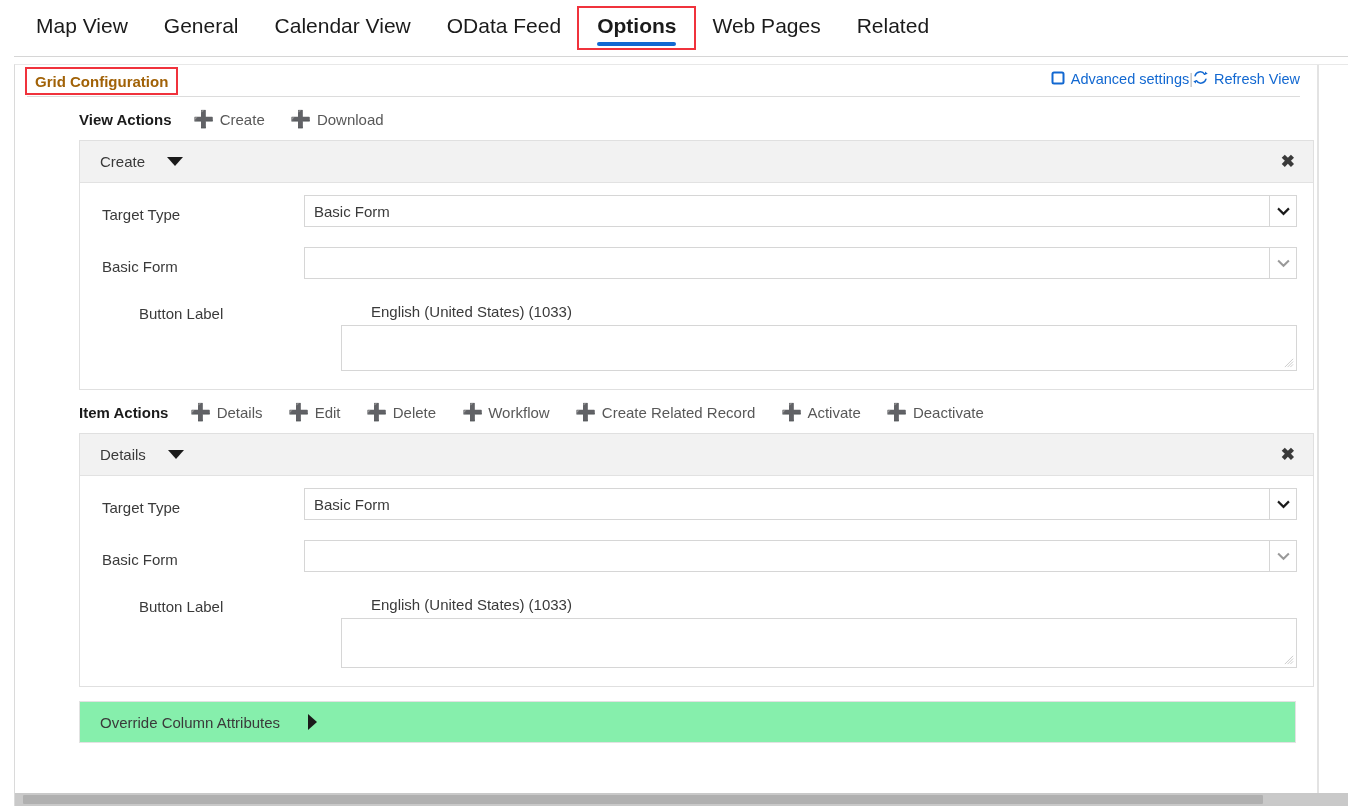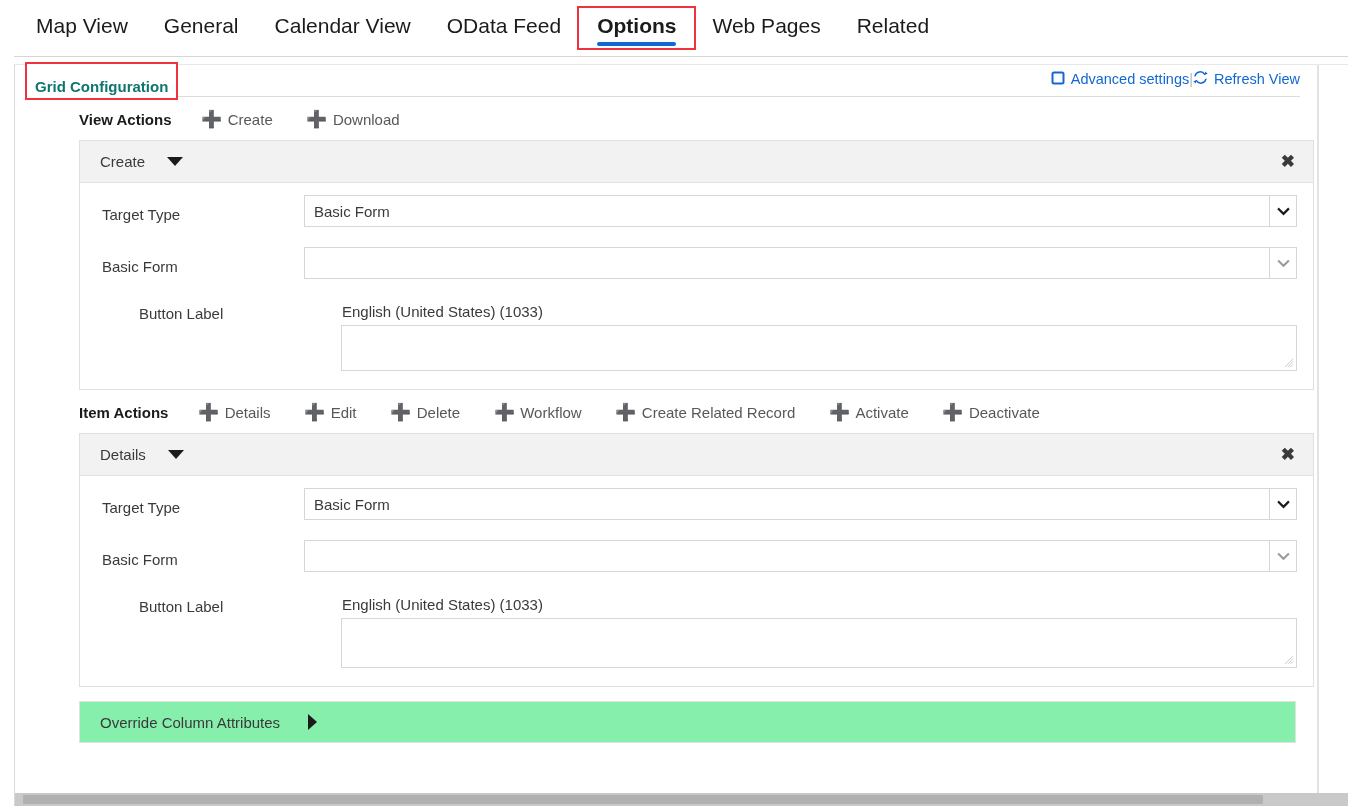--- a/index.html
+++ b/index.html
@@ -80,22 +80,22 @@
     margin-left: 12px;
     margin-right: 48px;
     display: flex;
     align-items: center;
     justify-content: space-between;
     border-bottom: 1px solid #dcdcdc;
   }
   .section-title {
     font-size: 15px;
     font-weight: 700;
-    color: #0f766e;
-    padding: 14px 8px 3px 8px;
+    color: #a16207;
+    padding: 4px 8px 3px 8px;
     background: #ffffff;
   }
   .section-title.highlighted {
     outline: 2px solid #f0323c;
   }
   .head-links {
     display: flex;
     align-items: center;
     font-size: 14.5px;
     color: #1268d1;
@@ -117,21 +117,21 @@
     padding: 0 0 0 0;
     height: 706px;
     overflow: hidden;
     position: relative;
   }
 
   .actions-row {
     display: flex;
     align-items: center;
     padding: 14px 0 12px 52px;
-    gap: 8px;
+    gap: 0;
   }
   .actions-label {
     font-size: 15px;
     font-weight: 700;
     color: #1b1b1b;
     margin-right: 22px;
     white-space: nowrap;
   }
   .action-btn {
     display: inline-flex;
@@ -240,20 +240,21 @@
   .chev {
     width: 13px; height: 13px;
   }
 
   .sublabel {
     font-size: 15px;
     color: #3a3a3a;
     padding-left: 1px;
     padding-top: 4px;
     padding-bottom: 5px;
+    margin-left: 29px;
   }
   .txtarea {
     position: relative;
     border: 1px solid #d6d6d6;
     background: #ffffff;
     height: 46px;
     width: 100%;
   }
   .txtarea.tall { height: 50px; }
   .grip {

